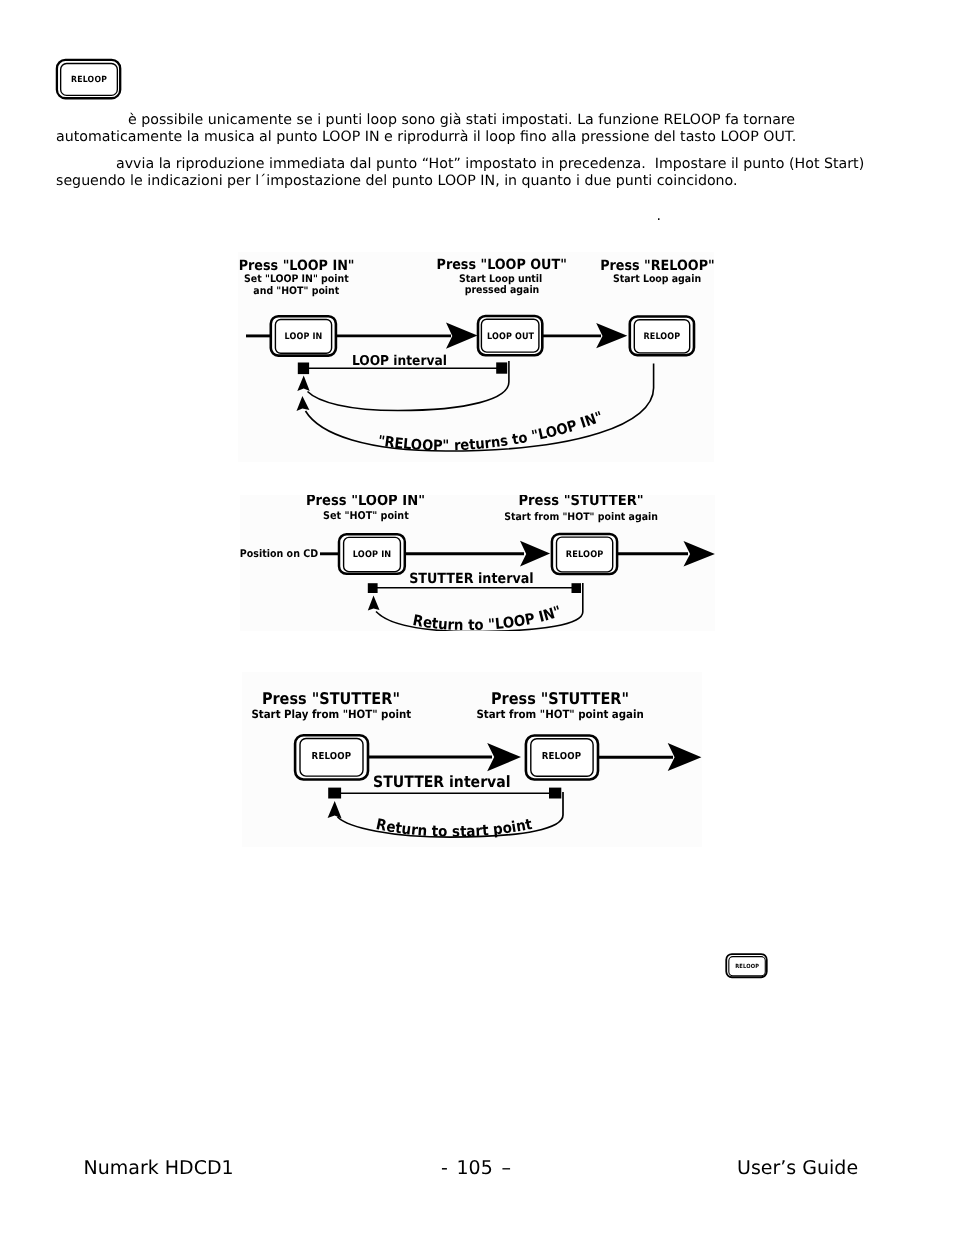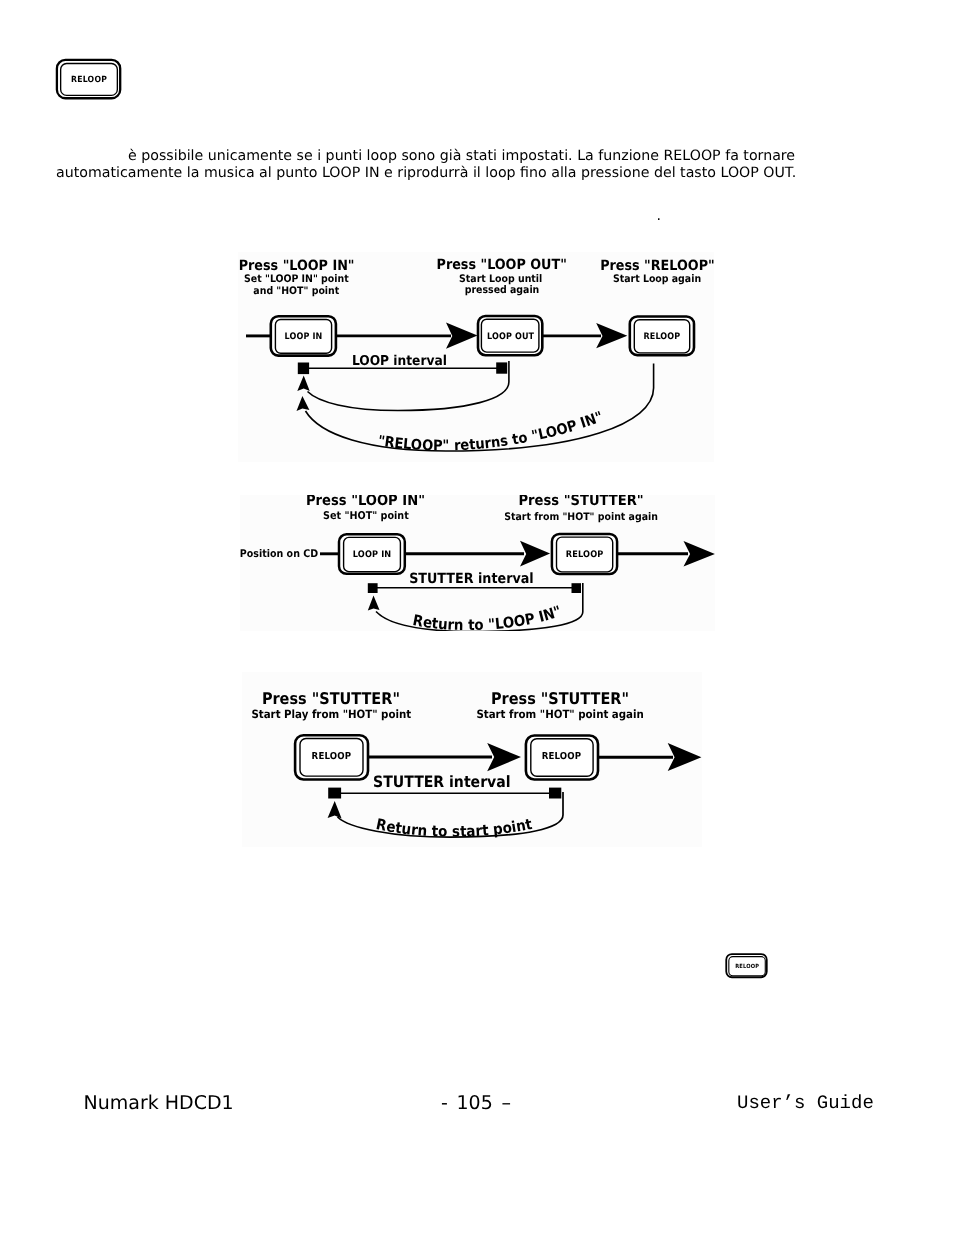--- a/index.html
+++ b/index.html
@@ -13,38 +13,39 @@
   
   .para{position:absolute;font-size:14.2px;color:#000;line-height:17.2px;
         letter-spacing:0px;white-space:pre-wrap;}
   .dot{position:absolute;font-size:14.2px;color:#000;}
 
   
   .diagram{position:absolute;background:#fcfcfc;}
   .diagram svg{display:block;}
 
   
-  .footer{position:absolute;left:0;top:1094px;width:918px;height:30px;text-align:center;}
+  .footer{position:absolute;left:0;top:1159px;width:918px;height:30px;text-align:center;}
   .footer span{position:absolute;font-size:19.0px;color:#000;line-height:19px;}
 </style>
 </head>
 <body>
 
 <div class="page">
 
   <div class="keybtn" style="left:54px;top:56px;">
     <svg width="70" height="46" viewBox="0 0 70 46">
       <rect x="2.9" y="3.9" width="63.3" height="38.35" rx="8.6" ry="8.6" fill="none" stroke="#000" stroke-width="2.3"></rect>
       <rect x="6.65" y="7.5" width="56.7" height="31.9" rx="6.0" ry="6.0" fill="none" stroke="#000" stroke-width="1.35"></rect>
       <text x="35.05" y="25.6" text-anchor="middle" font-family="&quot;DejaVu Sans&quot;,sans-serif" font-stretch="condensed" font-size="8.6" font-weight="bold" letter-spacing="0.25" fill="#000">RELOOP</text>
     </svg>
   </div>
 
-  <div class="para" style="left:56px;top:112px;width:810px;text-indent:72px;margin-top:36px;">è possibile unicamente se i punti loop sono già stati impostati. La funzione RELOOP fa tornare automaticamente la musica al punto LOOP IN e riprodurrà il loop fino alla pressione del tasto LOOP OUT.</div>
+  <div class="para" style="left:56px;top:112px;width:810px;text-indent:72px;">è possibile unicamente se i punti loop sono già stati impostati. La funzione RELOOP fa tornare automaticamente la musica al punto LOOP IN e riprodurrà il loop fino alla pressione del tasto LOOP OUT.</div>
 
+  <div class="para" style="left:56px;top:155.7px;width:810px;text-indent:60px;">avvia la riproduzione immediata dal punto “Hot” impostato in precedenza.  Impostare il punto (Hot Start) seguendo le indicazioni per l´impostazione del punto LOOP IN, in quanto i due punti coincidono.</div>
 
   <div class="dot" style="left:656.5px;top:207.5px;">.</div>
 
   <div class="diagram" style="left:238px;top:252px;width:476px;height:210px;">
     <svg width="476" height="210" viewBox="0 0 476 210">
       <defs>
         <path id="d1curve" d="M 138 193 C 200 204 300 201 398 155"></path>
       </defs>
       <g font-family="&quot;DejaVu Sans&quot;,sans-serif" font-stretch="condensed" font-weight="bold" fill="#000">
         <text x="58.6" y="17.7" text-anchor="middle" font-size="14.2">Press "LOOP IN"</text>
@@ -184,15 +185,15 @@
     <svg width="48" height="32" viewBox="0 0 48 32">
       <rect x="2.25" y="3.05" width="40.5" height="23.2" rx="5.7" ry="5.7" fill="none" stroke="#000" stroke-width="1.8"></rect>
       <rect x="4.83" y="5.63" width="36.44" height="19.14" rx="4.0" ry="4.0" fill="none" stroke="#000" stroke-width="1.1"></rect>
       <text x="23.2" y="16.9" text-anchor="middle" font-family="&quot;DejaVu Sans&quot;,sans-serif" font-stretch="condensed" font-size="5.7" font-weight="bold" letter-spacing="0.15" fill="#000">RELOOP</text>
     </svg>
   </div>
 
   <div class="footer">
     <span style="left:83.5px;top:0;">Numark HDCD1</span>
     <span style="left:441px;top:0;word-spacing:2.6px;">- 105 –</span>
-    <span style="left:737px;top:0;font-family:Liberation Mono, monospace;">User’s Guide</span>
+    <span style="left:737px;top:0;">User’s Guide</span>
   </div>
 </div>
 
 </body></html>

